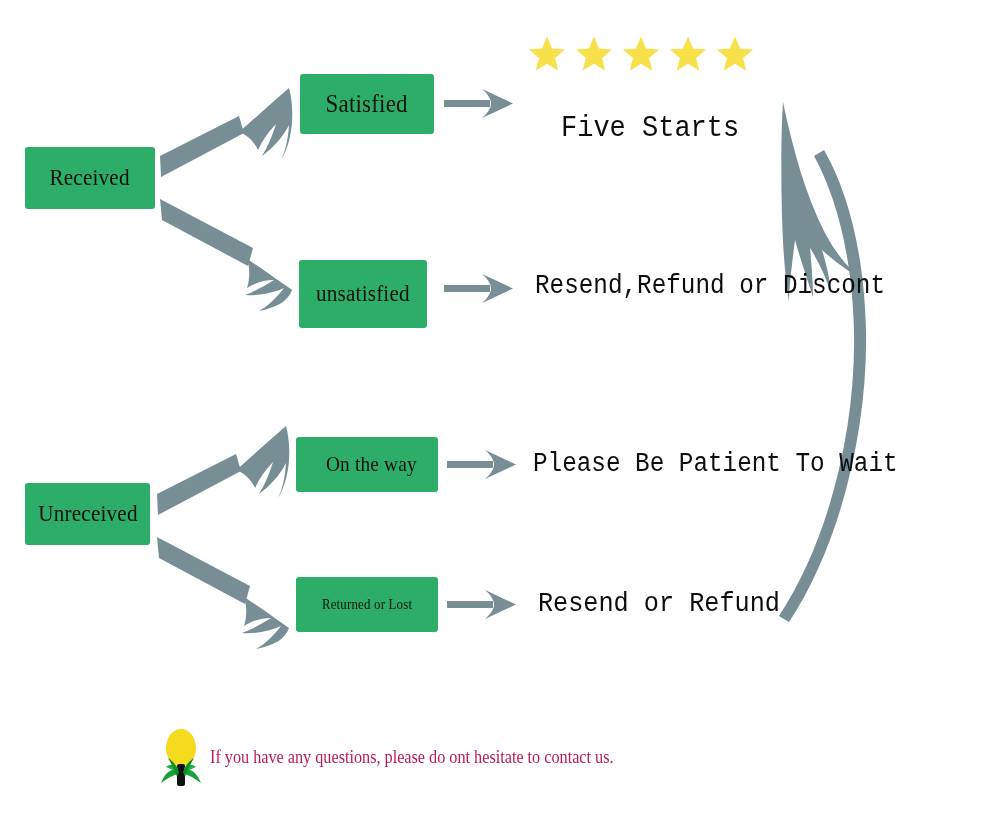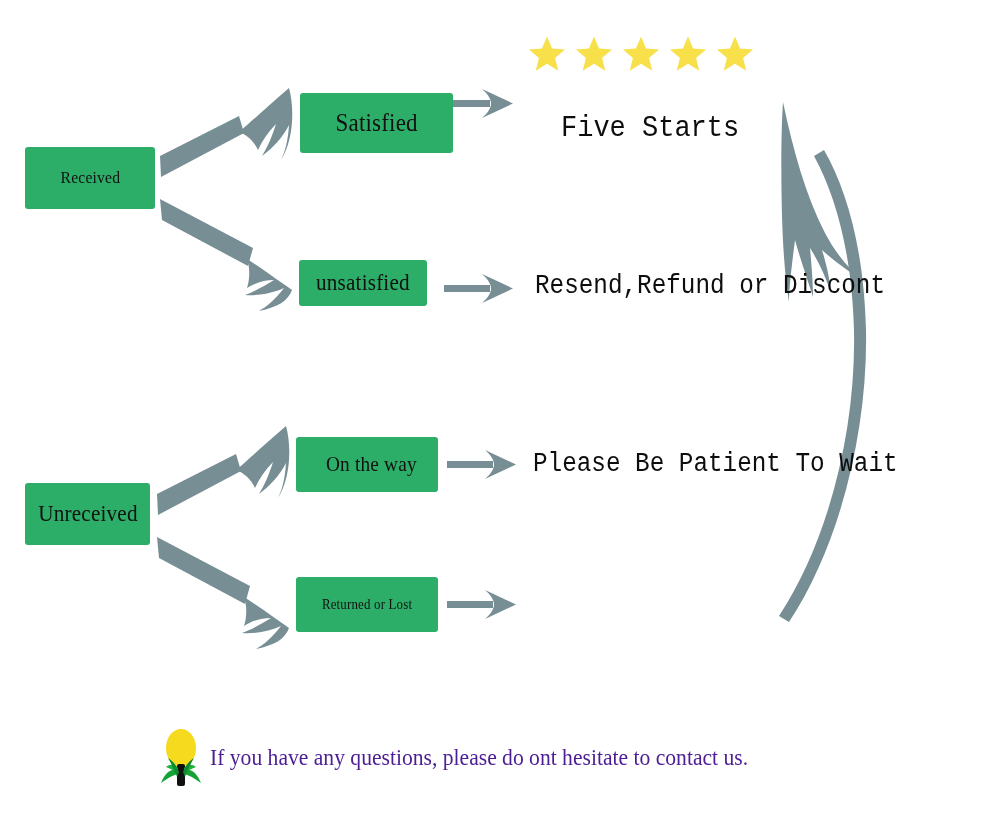--- a/index.html
+++ b/index.html
@@ -67,22 +67,22 @@
     display: block;
   }
   .footer-note {
     position: absolute;
     display: flex;
     align-items: center;
     gap: 6px;
   }
   .footer-text {
     font-family: "Liberation Serif", "DejaVu Serif", serif;
-    font-size: 24px;
-    color: #4c1d95;
+    font-size: 18px;
+    color: #be185d;
     white-space: nowrap;
   }
   .footer-text span {
     display: inline-block;
     transform: scaleX(0.9);
     transform-origin: left center;
   }
   .bulb-icon {
     width: 46px;
     height: 62px;
@@ -162,29 +162,29 @@
                C827,266 830,281 831,293
                C826,278 819,262 810,248
                C812,270 813,286 813,297
                C807,278 800,258 795,240
                C791,271 789,290 789,302
                C785,278 783,248 782,216
                C781,175 781,134 783,102 Z"></path>
     </g>
   </svg>
 
-  <div class="node-box" style="left:25px; top:147px; width:130px; height:62px; font-size:17px;">
+  <div class="node-box" style="left:25px; top:147px; width:130px; height:62px; font-size:23px;">
     <span class="node-label">Received</span>
   </div>
 
-  <div class="node-box" style="left:300px; top:74px; width:153px; height:60px; font-size:25px;margin-top:19px;">
+  <div class="node-box" style="left:300px; top:74px; width:134px; height:60px; font-size:25px;">
     <span class="node-label">Satisfied</span>
   </div>
 
-  <div class="node-box" style="left:299px; top:260px; width:128px; height:46px; font-size:23px;justify-content:center;">
+  <div class="node-box" style="left:299px; top:260px; width:128px; height:68px; font-size:23px;justify-content:center;">
     <span class="node-label">unsatisfied</span>
   </div>
 
   <div class="node-box" style="left:25px; top:483px; width:125px; height:62px; font-size:23px;">
     <span class="node-label">Unreceived</span>
   </div>
 
   <div class="node-box" style="left:296px; top:437px; width:142px; height:55px; font-size:21px;padding-left:8px;">
     <span class="node-label">On the way</span>
   </div>
@@ -216,20 +216,23 @@
   </div>
 
   <div class="outcome-text" style="left:533px; top:451px; font-size:27px;">
     <span>Please Be Patient To Wait</span>
   </div>
 
   <div class="outcome-text" style="left:535px; top:273px; font-size:27px;">
     <span>Resend,Refund or Discont</span>
   </div>
 
+  <div class="outcome-text" style="left:538px; top:590px; font-size:28px;">
+    <span>Resend or Refund</span>
+  </div>
 
   <div class="footer-note" style="left:158px; top:726px;">
     <svg class="bulb-icon" viewBox="0 0 46 62">
       <ellipse cx="23" cy="22" rx="15" ry="19" fill="#F5DA1E"></ellipse>
       <rect x="19" y="38" width="8" height="22" rx="2" fill="#101010"></rect>
       <path d="M20,44 C13,42 7,47 3,57 C10,52 15,49 20,48 Z" fill="#15A237"></path>
       <path d="M26,44 C33,42 39,47 43,57 C36,52 31,49 26,48 Z" fill="#15A237"></path>
       <path d="M20,42 C16,38 12,38 8,41 C13,43 17,45 20,47 Z" fill="#1FB13F"></path>
       <path d="M26,42 C30,38 34,38 38,41 C33,43 29,45 26,47 Z" fill="#1FB13F"></path>
       <path d="M21,46 C19,40 15,35 10,32 C14,39 17,45 19,51 Z" fill="#0E8C2D"></path>

